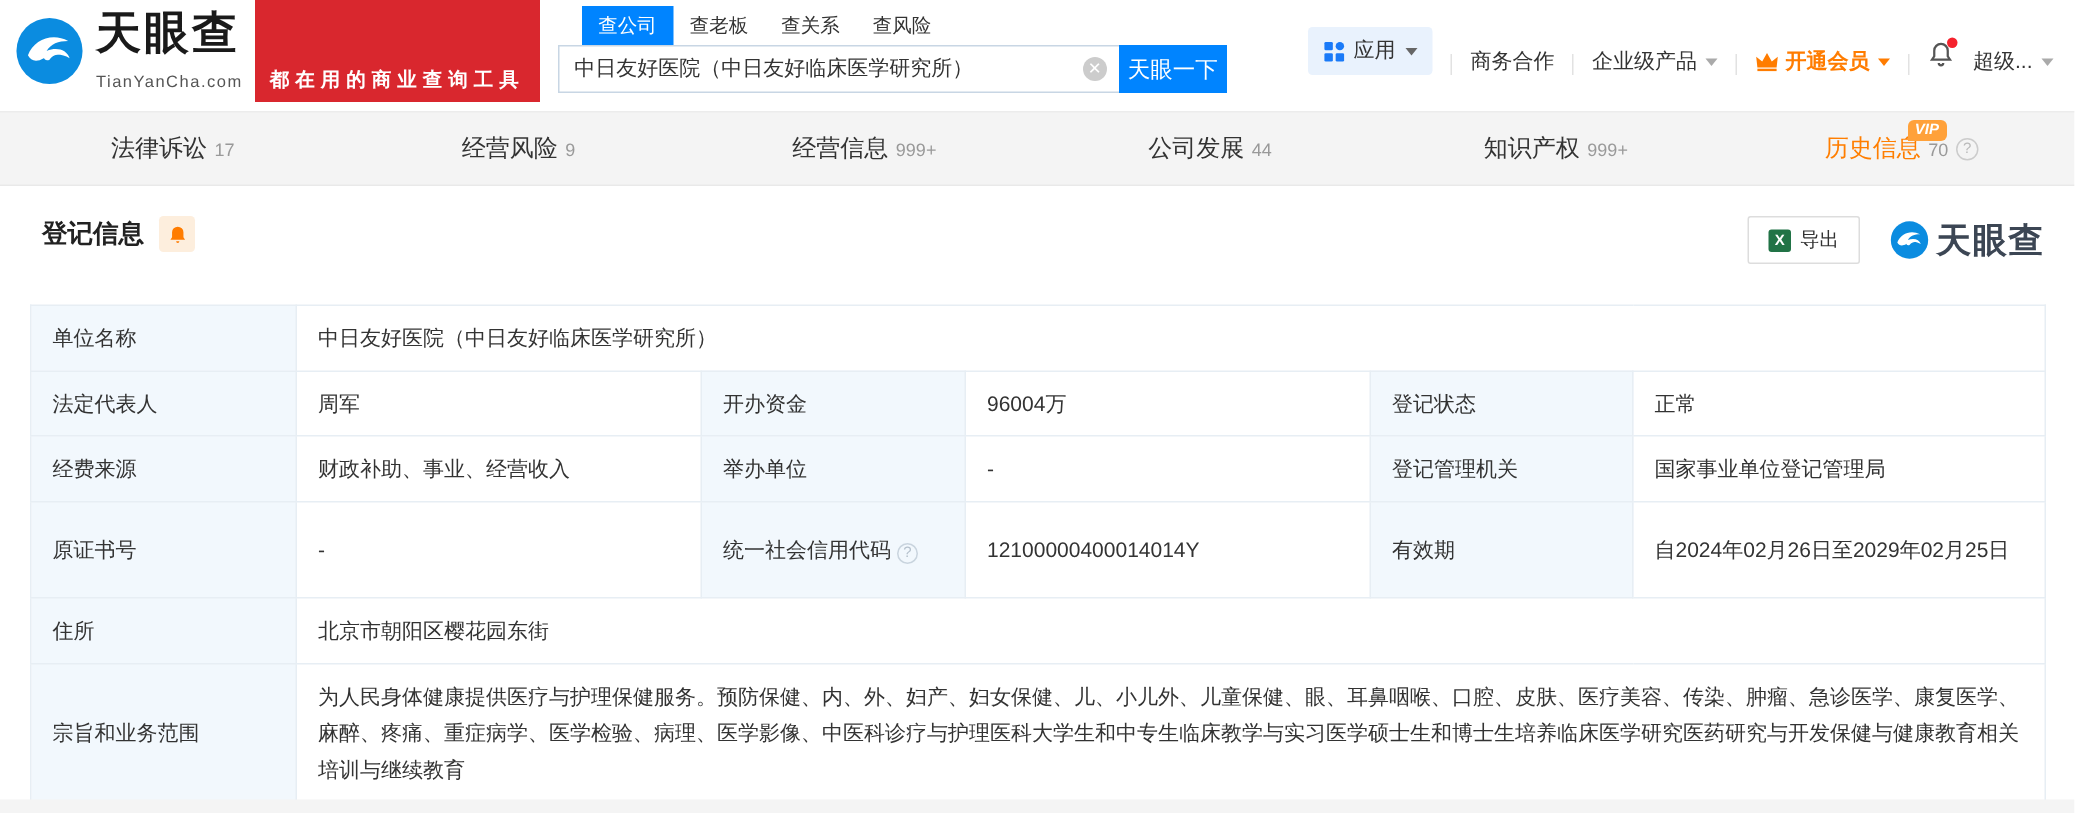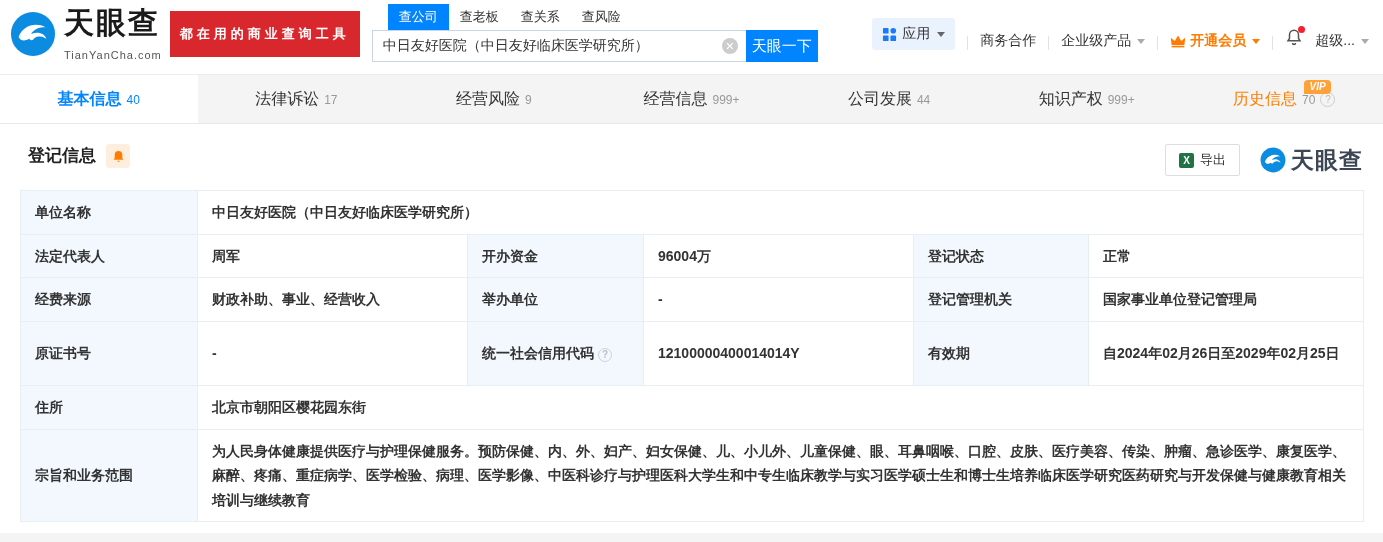--- a/index.html
+++ b/index.html
@@ -7,22 +7,22 @@
     font-family:"Liberation Sans","DejaVu Sans",sans-serif; color:#333; }
   .page { position:relative; width:1383px; height:542px; }
 
   
   .header { height:74px; display:flex; align-items:center; padding:4px 14px 10px 10px; background:#fff; }
   .logo { display:flex; align-items:center; cursor:pointer; }
   .logo svg { width:46px; height:46px; }
   .logo-text { margin-left:8px; }
   .logo-brand { font-size:30px; font-weight:bold; color:#1a1a1a; letter-spacing:2px; line-height:30px;}
   .logo-domain { font-size:11px; color:#555; letter-spacing:1px; margin-top:11px; }
-  .banner { margin-left:8px; background:#d9272e; color:#fff; padding:6px 10px; height:46px;
-    display:flex; flex-direction:column; justify-content:center; }
+  .banner { margin-left:8px; background:#d9272e; color:#fff; padding:6px 10px; height:68px;
+    display:flex; flex-direction:column; justify-content:flex-end; }
   .banner-l1 { font-size:13px; font-weight:bold; letter-spacing:4px; }
   .banner-l2 { font-size:13px; font-weight:bold; margin-top:4px; letter-spacing:0.5px; }
 
   .search-wrap { margin-left:12px; width:446px; }
   .stabs { display:flex; align-items:flex-end; height:24px;padding-left:16px; }
   .stab { font-size:13px; color:#333; padding:4px 11px; cursor:pointer; }
   .stab.active { background:#0084ff; color:#fff; }
   .sbox { display:flex; height:32px; }
   .sinput-wrap { position:relative; flex:1; }
   .sinput { width:100%; height:32px; border:1px solid #c8d6e4; border-right:none; padding:0 30px 0 10px;
@@ -65,21 +65,21 @@
   .sec-right { margin-left:auto; display:flex; align-items:center; }
   .export-btn { display:flex; align-items:center; gap:6px; border:1px solid #ddd; border-radius:2px;
     background:#fff; padding:6px 13px; font-size:13px; color:#333; cursor:pointer; font-family:inherit; }
   .excel-ic { width:15px; height:15px; background:#217346; border-radius:2px; color:#fff; font-size:10px;
     font-weight:bold; line-height:15px; text-align:center; }
   .watermark { display:flex; align-items:center; margin-left:20px; }
   .watermark svg { width:26px; height:26px; }
   .wm-text { font-size:23px; font-weight:bold; color:#3c4654; margin-left:5px; letter-spacing:1px; }
 
   
-  table.reg { border-collapse:collapse; table-layout:fixed; width:1343px; margin:0 20px; font-size:14px;font-weight:bold; }
+  table.reg { border-collapse:collapse; table-layout:fixed; width:1343px; margin:13px 20px; font-size:14px; }
   .reg td { border:1px solid #e7eef4; padding:9px 14px; vertical-align:middle; line-height:1.75; color:#333; word-break:break-all; }
   .reg td.lbl { background:#f2f8fd; }
   .help-ic { display:inline-block; width:14px; height:14px; border:1px solid #c9d4de; border-radius:50%;
     color:#b6c2cd; font-size:10px; line-height:12px; text-align:center; margin-left:4px; cursor:pointer; }
 
   .footer-strip { position:absolute; left:0; bottom:0; width:100%; height:9px; background:#f4f4f4; }
 </style>
 </head>
 <body>
 
@@ -156,24 +156,20 @@
         <span class="red-dot"></span>
       </div>
       <div class="nav-item">
         <span>超级...</span>
         <span class="caret lt"></span>
       </div>
     </div>
   </div>
 
   <div class="tabbar">
-    <div class="tab active">
-      <span class="label">基本信息</span>
-      <span class="count">40</span>
-    </div>
     <div class="tab">
       <span class="label">法律诉讼</span>
       <span class="count">17</span>
     </div>
     <div class="tab">
       <span class="label">经营风险</span>
       <span class="count">9</span>
     </div>
     <div class="tab">
       <span class="label">经营信息</span>

